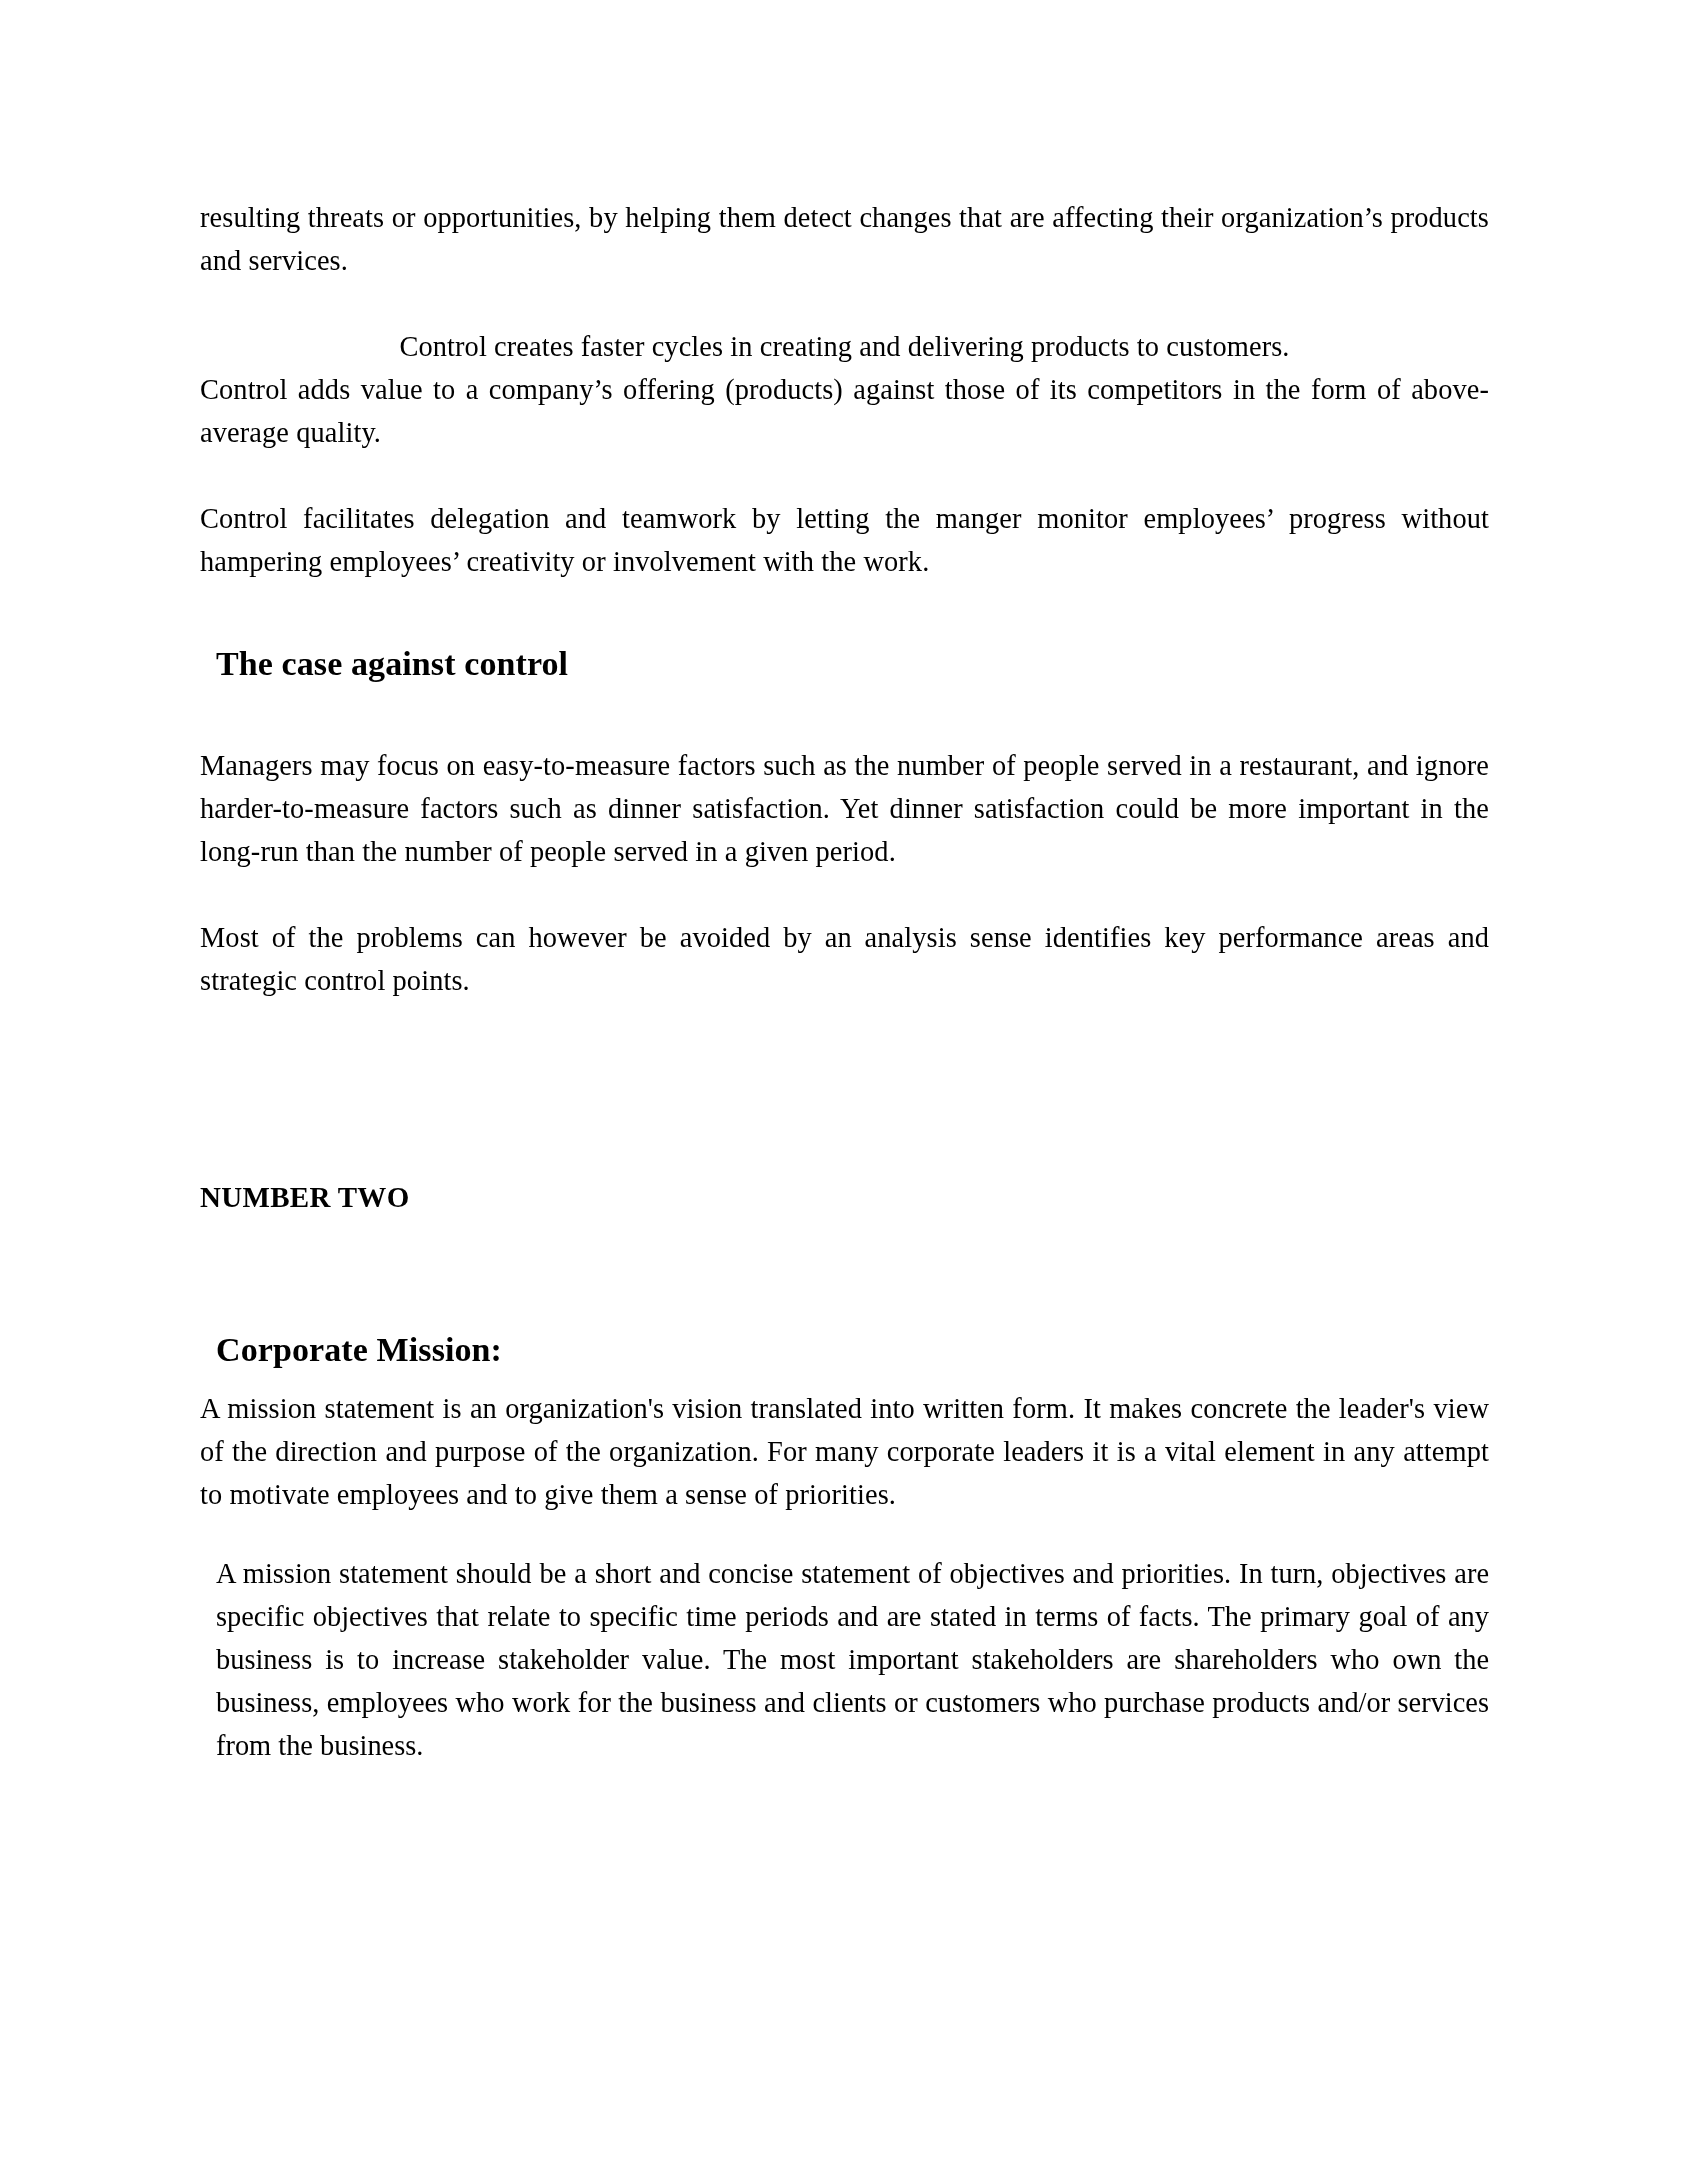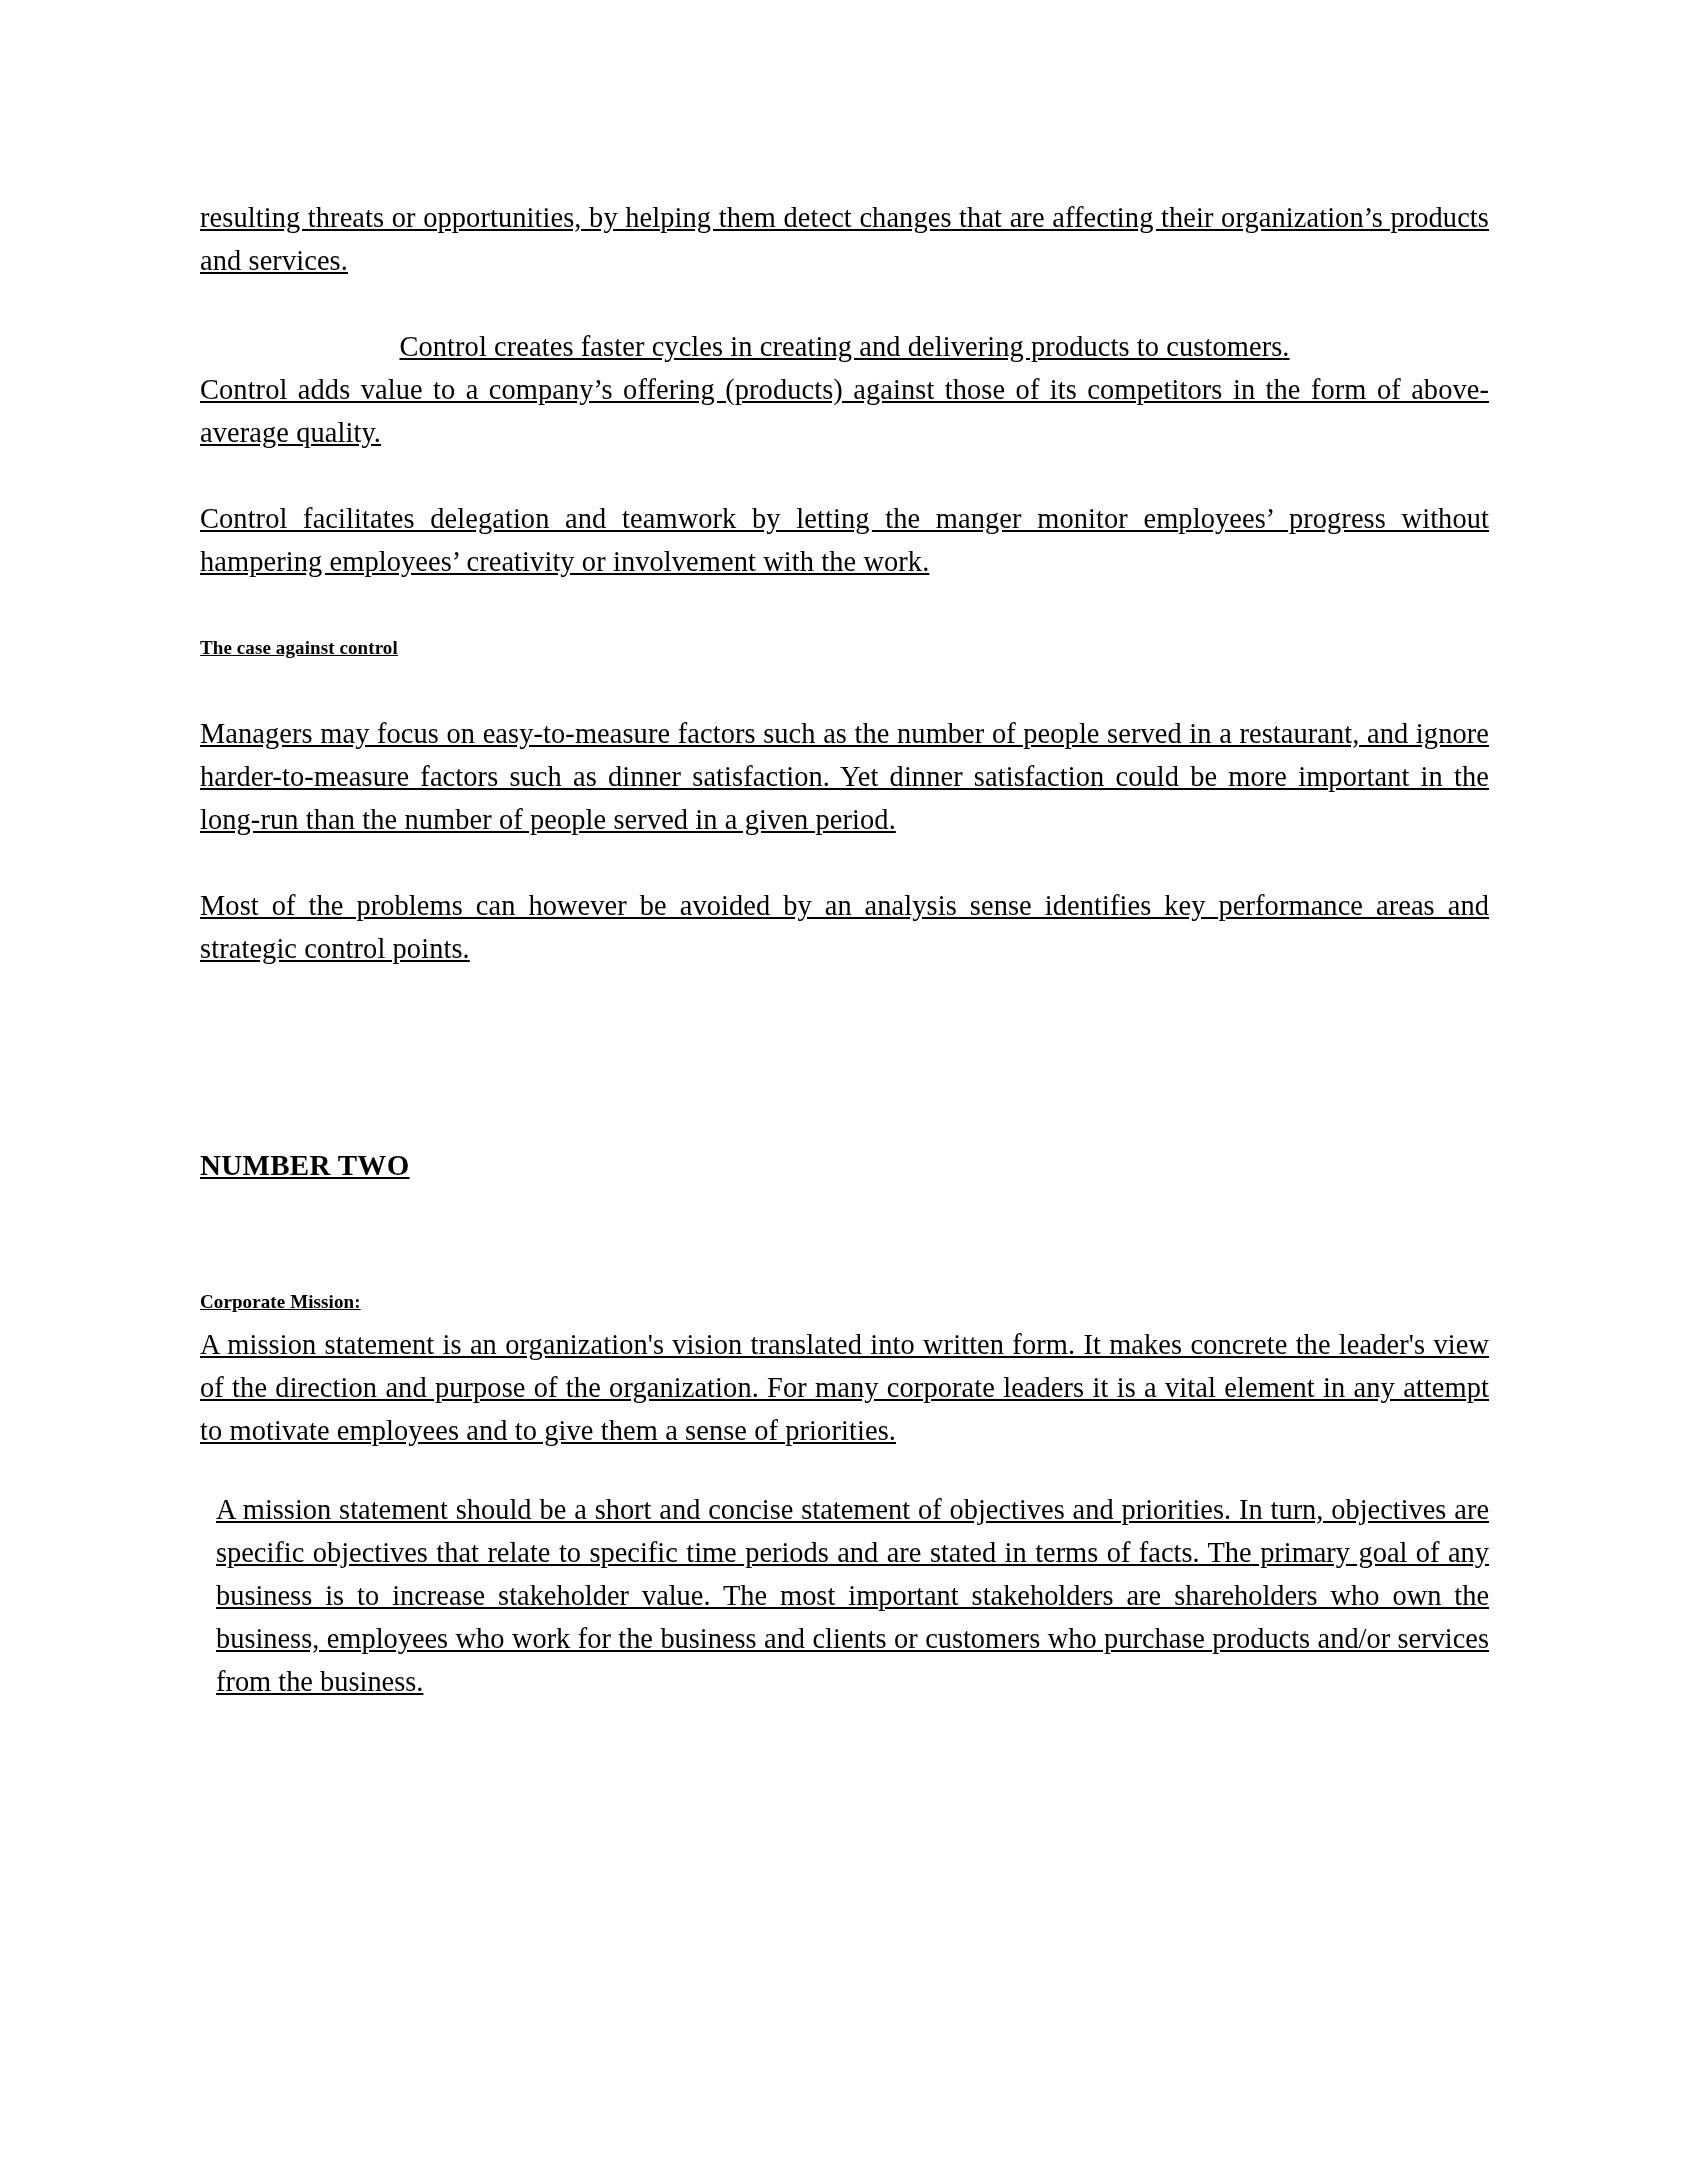--- a/index.html
+++ b/index.html
@@ -14,43 +14,42 @@
     color: #000000;
     -webkit-font-smoothing: antialiased;
   }
   .page {
     position: relative;
     width: 1687px;
     height: 1642px;
     background: #ffffff;
     box-sizing: border-box;
     padding: 196px 116px 0 200px;
-    text-decoration: underline;
   }
   .doc-body {
     width: 1289px;
   }
   p.para {
     margin: 0;
     font-size: 28.4px;
     line-height: 43px;
     text-align: justify;
     text-justify: inter-word;
     letter-spacing: 0.1px;
   }
   p.para.left {
     text-align: center;
   }
   .gap-1 { height: 43px; }
   .gap-2 { height: 44px; }
   .gap-4 { height: 173px; }
   .gap-head { height: 49px; }
   h3.head-bold {
-    margin: 0;
-    font-size: 19px;
+    margin: 16px;
+    font-size: 34px;
     line-height: 43px;
     font-weight: bold;
     text-align: left;
     letter-spacing: 0.1px;
   }
   h2.head-caps {
     margin: 0;
     font-size: 30px;
     line-height: 46px;
     font-weight: bold;

